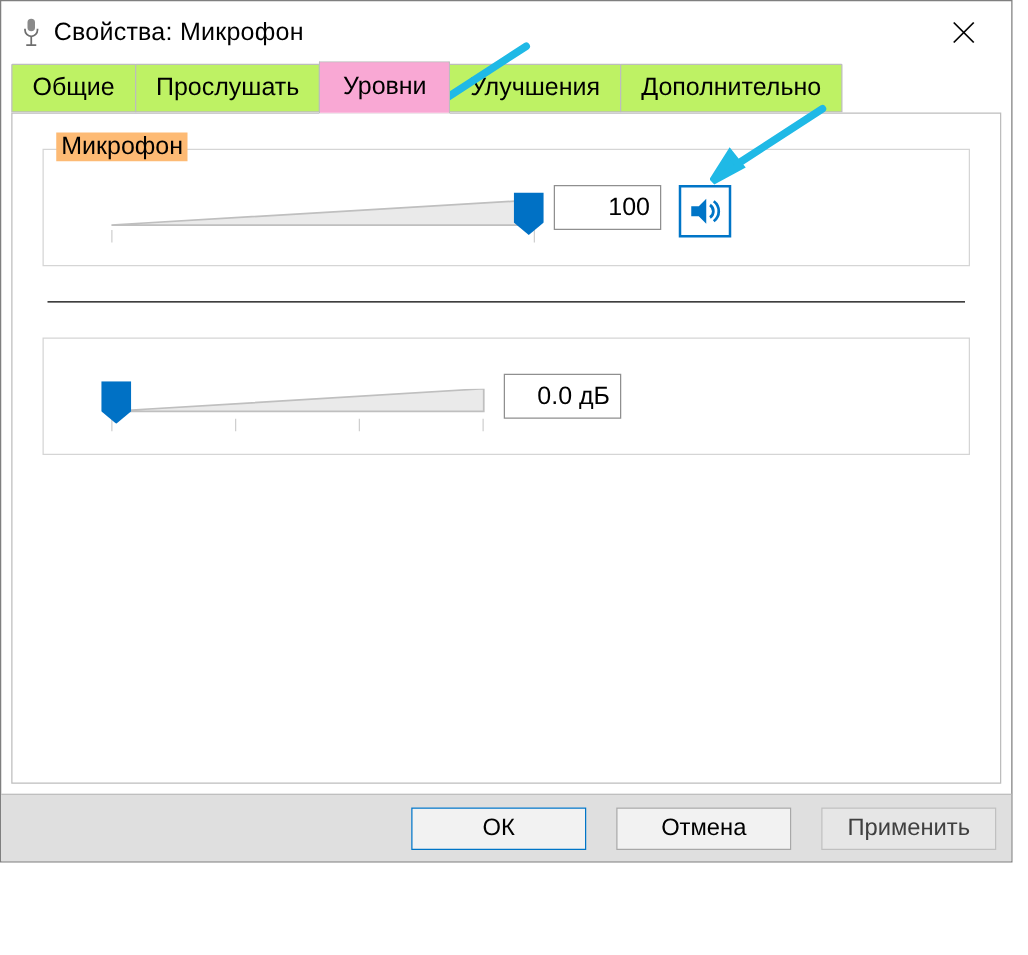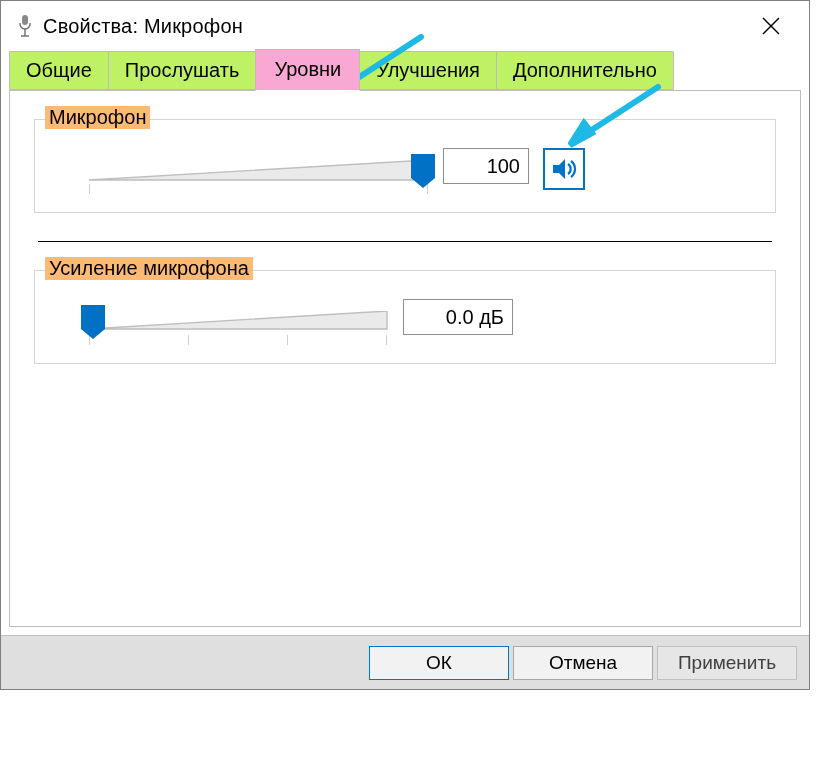--- a/index.html
+++ b/index.html
@@ -27,21 +27,21 @@
   .wedge svg polygon { fill: #eaeaea; stroke: #bfbfbf; stroke-width: 1.4; }
   .tick { position: absolute; width: 1px; height: 10px; background: #cfcfcf; top: 36px; }
   .thumb { position: absolute; width: 24px; height: 34px; top: 6px; cursor: pointer; }
   .thumb svg polygon { fill: #0071c5; }
   .valbox { width: 86px; height: 36px; border: 1.5px solid #8f8f8f; font-size: 20px; text-align: right; padding: 4px 8px; margin-left: 14px; }
   .mutebtn { width: 42px; height: 42px; border: 2px solid #0075c7; display: flex; align-items: center; justify-content: center; margin-left: 14px; cursor: pointer; }
   .mutebtn svg { display: block; }
 
   .divider { height: 1px; background: #000; margin: 28px 4px; }
 
-  .buttonbar { height: 54px; background: #dfdfdf; border-top: 1px solid #bfbfbf; display: flex; justify-content: flex-end; align-items: center; padding-right: 12px; gap: 4px; width: 100%; }
+  .buttonbar { height: 54px; background: #dfdfdf; border-top: 1px solid #bfbfbf; display: flex; justify-content: flex-end; align-items: center; padding-right: 12px; gap: 24px; width: 100%; }
   .btn { width: 140px; height: 34px; border: 1.5px solid #a8a8a8; background: #f2f2f2; font-size: 19px; display: flex; align-items: center; justify-content: center; cursor: pointer; }
   .btn.default { border: 1.8px solid #0075c7; }
   .btn.disabled { color: #404040; border-color: #c0c0c0; background: #e6e6e6; cursor: default; }
 
   
   .arrow { position: absolute; pointer-events: none; }
   .arrow svg line, .arrow svg polygon { stroke: #1fb9e6; fill: #1fb9e6; stroke-width: 6; }
 </style>
 </head>
 <body>
@@ -114,39 +114,38 @@
     <div class="arrow" style="left:558px; top:-10px;">
       <svg width="100" height="70" viewBox="0 0 100 70">
         <line x1="90" y1="6" x2="16" y2="54" stroke-linecap="round"></line>
         <polygon points="2,64 24,52 16,42"></polygon>
       </svg>
     </div>
 
     <div class="divider"></div>
 
     <div class="group">
-      <span class="group-label">Усиление микрофона</span>
       <div class="sliderrow">
         <div class="slider-wrap" style="width:300px;">
           <div class="wedge">
             <svg width="300" height="24" viewBox="0 0 300 24">
               <polygon points="0,18 298,0 298,18"></polygon>
             </svg>
           </div>
           <div class="tick" style="left:0px;"></div>
           <div class="tick" style="left:99px;"></div>
           <div class="tick" style="left:198px;"></div>
           <div class="tick" style="left:297px;"></div>
           <div class="thumb" style="left:-8px;">
             <svg width="24" height="34" viewBox="0 0 24 34">
                 <polygon points="0,0 24,0 24,24 12,34 0,24"></polygon>
               </svg>
           </div>
         </div>
-        <input class="valbox" style="width: 110px;" value="0.0 дБ">
+        <input class="valbox" style="width: 94px;" value="0.0 дБ">
       </div>
     </div>
 
   </div>
 
   <div class="buttonbar">
     <div class="btn default">ОК</div>
     <div class="btn">Отмена</div>
     <div class="btn disabled">Применить</div>
   </div>

